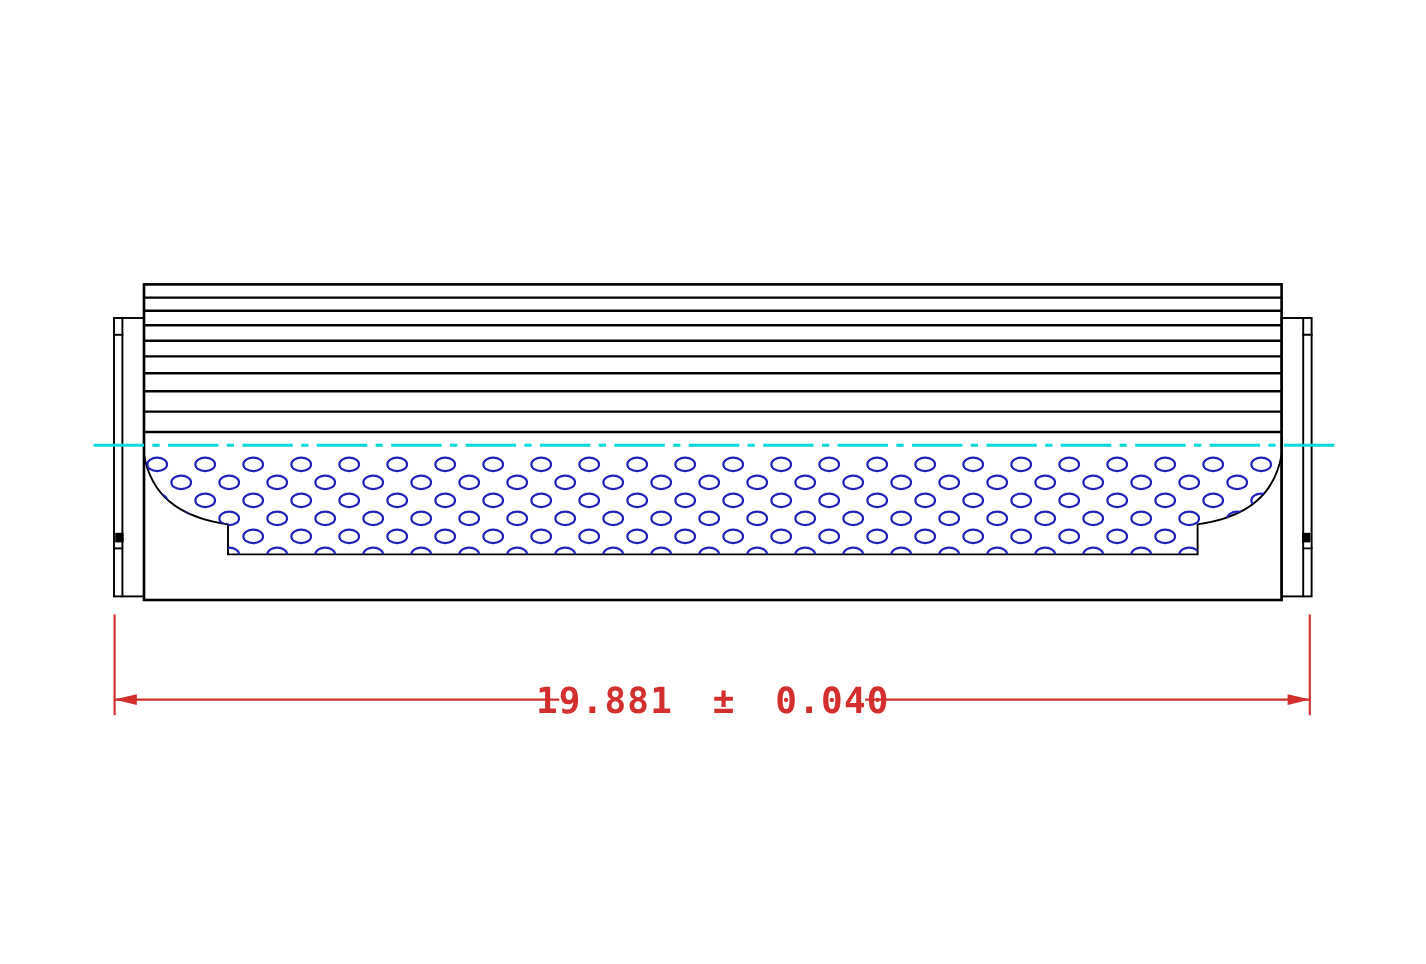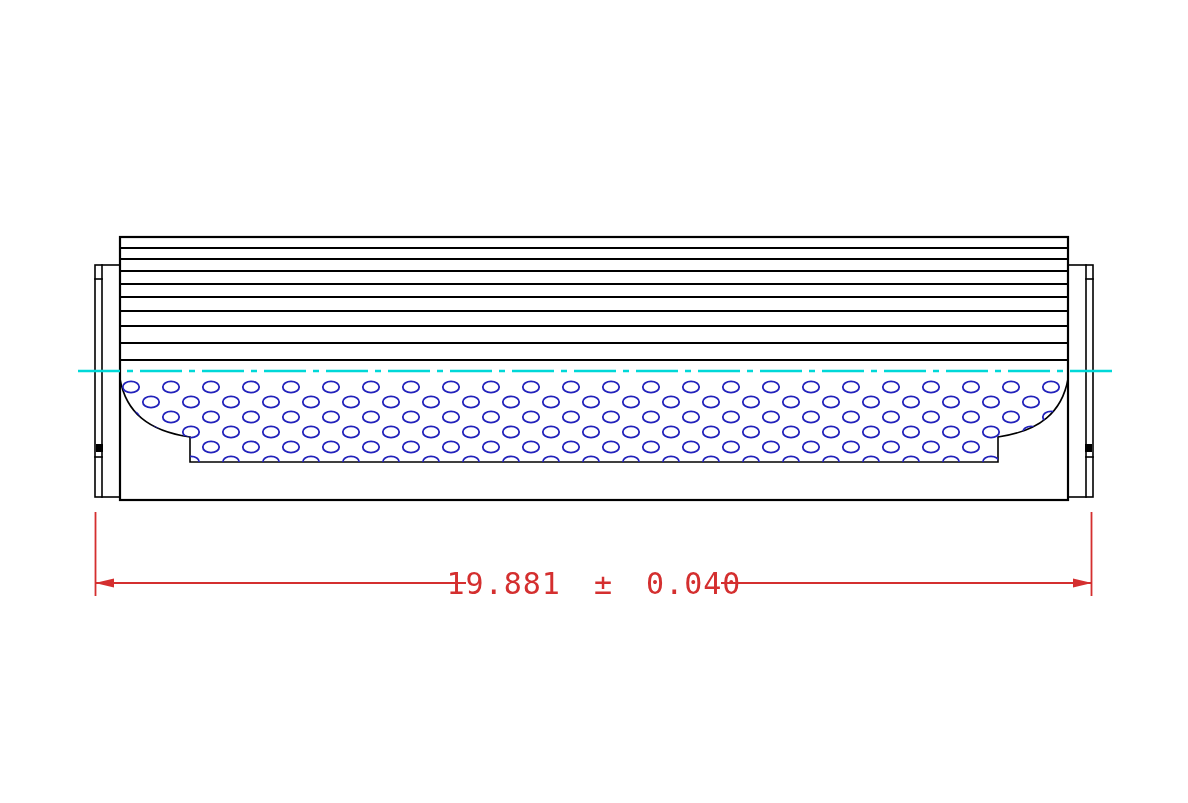--- a/index.html
+++ b/index.html
@@ -3,21 +3,21 @@
 <meta charset="utf-8">
 <style>
   :root{
     --c-outline:#000000;
     --c-perforation:#2222bb;
     --c-centerline:#00d8d8;
     --c-dimension:#d42f2f;
     --c-background:#ffffff;
   }
   html,body{margin:0;padding:0;background:var(--c-background);}
-  .canvas{position:relative;width:1188px;height:803px;background:var(--c-background);overflow:hidden;}
+  .canvas{position:relative;width:1188px;height:803px;background:var(--c-background);overflow:hidden;font-weight:bold;}
   svg{display:block;}
   .outline-stroke{stroke:var(--c-outline);fill:none;stroke-width:2.2;stroke-linecap:square;}
   .thin{stroke-width:1.6;}
   .pleat{stroke:var(--c-outline);stroke-width:2;}
   .hole{stroke:var(--c-perforation);fill:none;stroke-width:1.8;}
   .centerline{stroke:var(--c-centerline);stroke-width:2.4;fill:none;stroke-dasharray:42 7 6 7;}
   .dim-line{stroke:var(--c-dimension);stroke-width:1.8;fill:none;stroke-linecap:butt;}
   .dim-arrow{fill:var(--c-dimension);stroke:none;}
   .dim-text{fill:var(--c-dimension);font-family:"DejaVu Sans Mono","Liberation Mono",monospace;font-size:30px;word-spacing:14px;letter-spacing:1px;}
   .oring{fill:var(--c-outline);stroke:none;}

